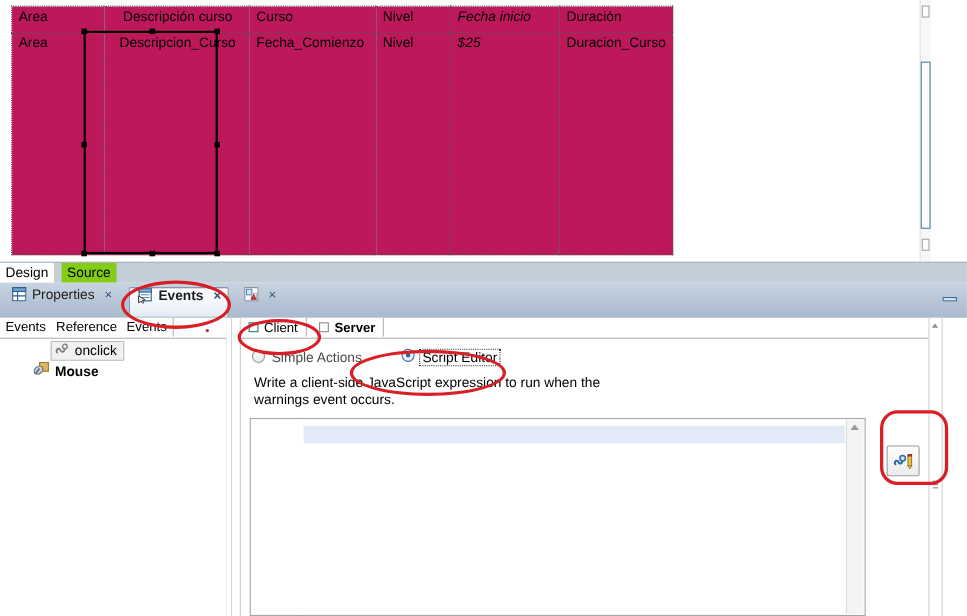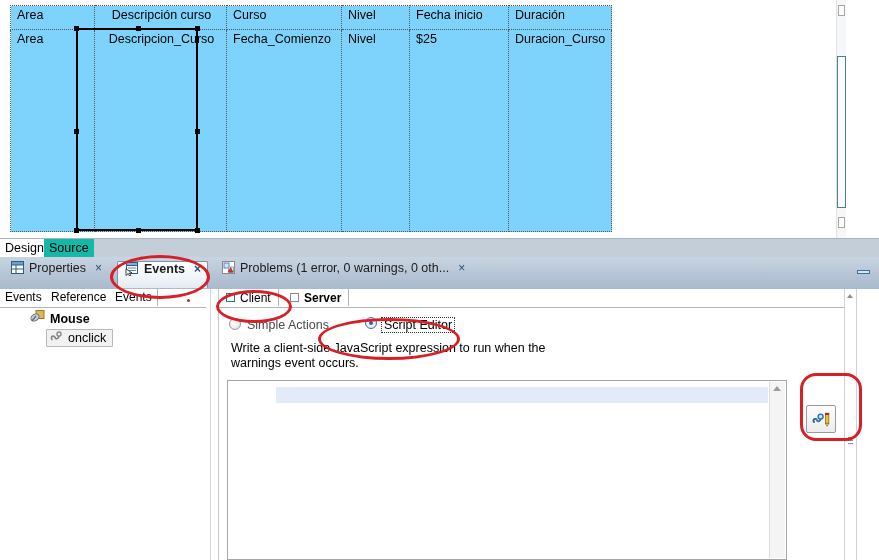--- a/index.html
+++ b/index.html
@@ -26,29 +26,29 @@
     table-layout: fixed;
   }
   .dtable td {
     border: 1px dotted #555;
     font-family: "Liberation Sans", sans-serif;
     font-size: 12.5px;
     color: #000;
     padding: 2px 4px 3px 6px;
     vertical-align: top;
     white-space: nowrap;
-    background: #7dd3fc;
+    background: #be185d;
   }
   .dtable tr.hdr td { height: 18px; }
   .dtable tr.body td { height: 196px; vertical-align: top; }
   .col-a { width: 73px; }
   .col-b { width: 121px; text-align: center; }
   .col-c { width: 104px; }
   .col-d { width: 57px; }
-  .col-e { width: 88px; }
+  .col-e { width: 88px; font-style: italic; }
   .col-f { width: 92px; }
 
   
   .sel-box {
     position: absolute;
     left: 76px; top: 28px; width: 122px; height: 203px;
     border-left: 2px solid #000;
     border-right: 2px solid #000;
     border-top: 2px solid #000;
     border-bottom: 2px solid #000;
@@ -82,21 +82,21 @@
     background: #c3ced9;
     border-top: 1px solid #a7b4c2;
   }
   .etab {
     position: absolute; top: 0; height: 19px; line-height: 18px;
     font-size: 12.5px; color: #000; padding: 0 5px;
     font-family: "Liberation Sans", sans-serif;
     cursor: default;
   }
   .etab.active { background: #ffffff; left: 0; }
-  .etab.inactive { background: #14b8a6; left: 44px; text-align: right; }
+  .etab.inactive { background: #84cc16; left: 56px; text-align: right; }
 
   
   .viewstack {
     position: absolute; left: 0; top: 257px; width: 879px; height: 303px;
     background: #ffffff;
   }
   .viewtabbar {
     position: absolute; left: 0; top: 0; width: 879px; height: 32px;
     background: linear-gradient(to bottom, #c8d4e1 0%, #b6c5d6 55%, #a9bacd 100%);
     border-bottom: 1px solid #7c93ab;
@@ -368,61 +368,60 @@
 
       <div class="vtab" style="left:215px;">
         <span>
           <svg width="13" height="13" viewBox="0 0 13 13">
             <rect x="0.5" y="0.5" width="12" height="12" fill="#fff" stroke="#8a8a8a"></rect>
             <rect x="2" y="2" width="5" height="5" fill="#d6e4f2" stroke="#5588bb"></rect>
             <path d="M6.5 6 L11.5 6 L11.5 11.5 L6.5 11.5 Z" fill="#e8eef5" stroke="#9aa7b4"></path>
             <path d="M8.6 6.6 L10.9 11 L6.4 11 Z" fill="#e03a3a" stroke="#9c1a1a" stroke-width="0.7"></path>
           </svg>
         </span>
-        <span class="tlabel">Problems (1 error, 0 warnings, 0 oth...</span>
         <span class="tclose">×</span>
       </div>
 
       <div class="min-btn" title="Minimize">
           <i></i>
         </div>
     </div>
 
     <div class="inner">
 
       <div class="left-pane">
         <div class="ltabrow">
           <div class="ltab active" style="left:0px;">Events</div>
           <div class="ltab" style="left:46px;">Reference</div>
           <div class="ltab" style="left:110px;">Events</div>
           <span class="ltab-dot"></span>
         </div>
 
         <div class="tree">
-          <div class="tree-node lvl1">
-            <span>
-              <svg width="15" height="14" viewBox="0 0 15 14">
-                <rect x="6" y="0.5" width="8" height="8" fill="#e0b45a" stroke="#9b7a2c"></rect>
-                <ellipse cx="5" cy="7.5" rx="4.3" ry="3.2" fill="#c9d3dd" stroke="#5e6b78" transform="rotate(-35 5 7.5)"></ellipse>
-                <line x1="2" y1="11" x2="6" y2="6" stroke="#5e6b78" stroke-width="1.4"></line>
-              </svg>
-            </span>
-            <span>Mouse</span>
-          </div>
           <div class="tree-node lvl2">
             <span class="selwrap">
               <span>
                 <svg width="14" height="13" viewBox="0 0 14 13">
                   <path d="M3 9.5 C1.5 8 3 5.5 5 6.2 C6.5 6.8 5.8 8.8 7.5 8.8 C9.5 8.8 10.5 6.5 9 5.2" fill="none" stroke="#7d7d7d" stroke-width="1.6" stroke-linecap="round"></path>
                   <circle cx="10" cy="4" r="2.1" fill="#efefef" stroke="#7d7d7d" stroke-width="1.2"></circle>
                 </svg>
               </span>
               <span>onclick</span>
             </span>
           </div>
+          <div class="tree-node lvl1">
+            <span>
+              <svg width="15" height="14" viewBox="0 0 15 14">
+                <rect x="6" y="0.5" width="8" height="8" fill="#e0b45a" stroke="#9b7a2c"></rect>
+                <ellipse cx="5" cy="7.5" rx="4.3" ry="3.2" fill="#c9d3dd" stroke="#5e6b78" transform="rotate(-35 5 7.5)"></ellipse>
+                <line x1="2" y1="11" x2="6" y2="6" stroke="#5e6b78" stroke-width="1.4"></line>
+              </svg>
+            </span>
+            <span>Mouse</span>
+          </div>
         </div>
       </div>
 
       <div class="sash">
           <span class="grip"></span>
         </div>
 
       <div class="right-pane">
 
         <div class="rtabrow">

